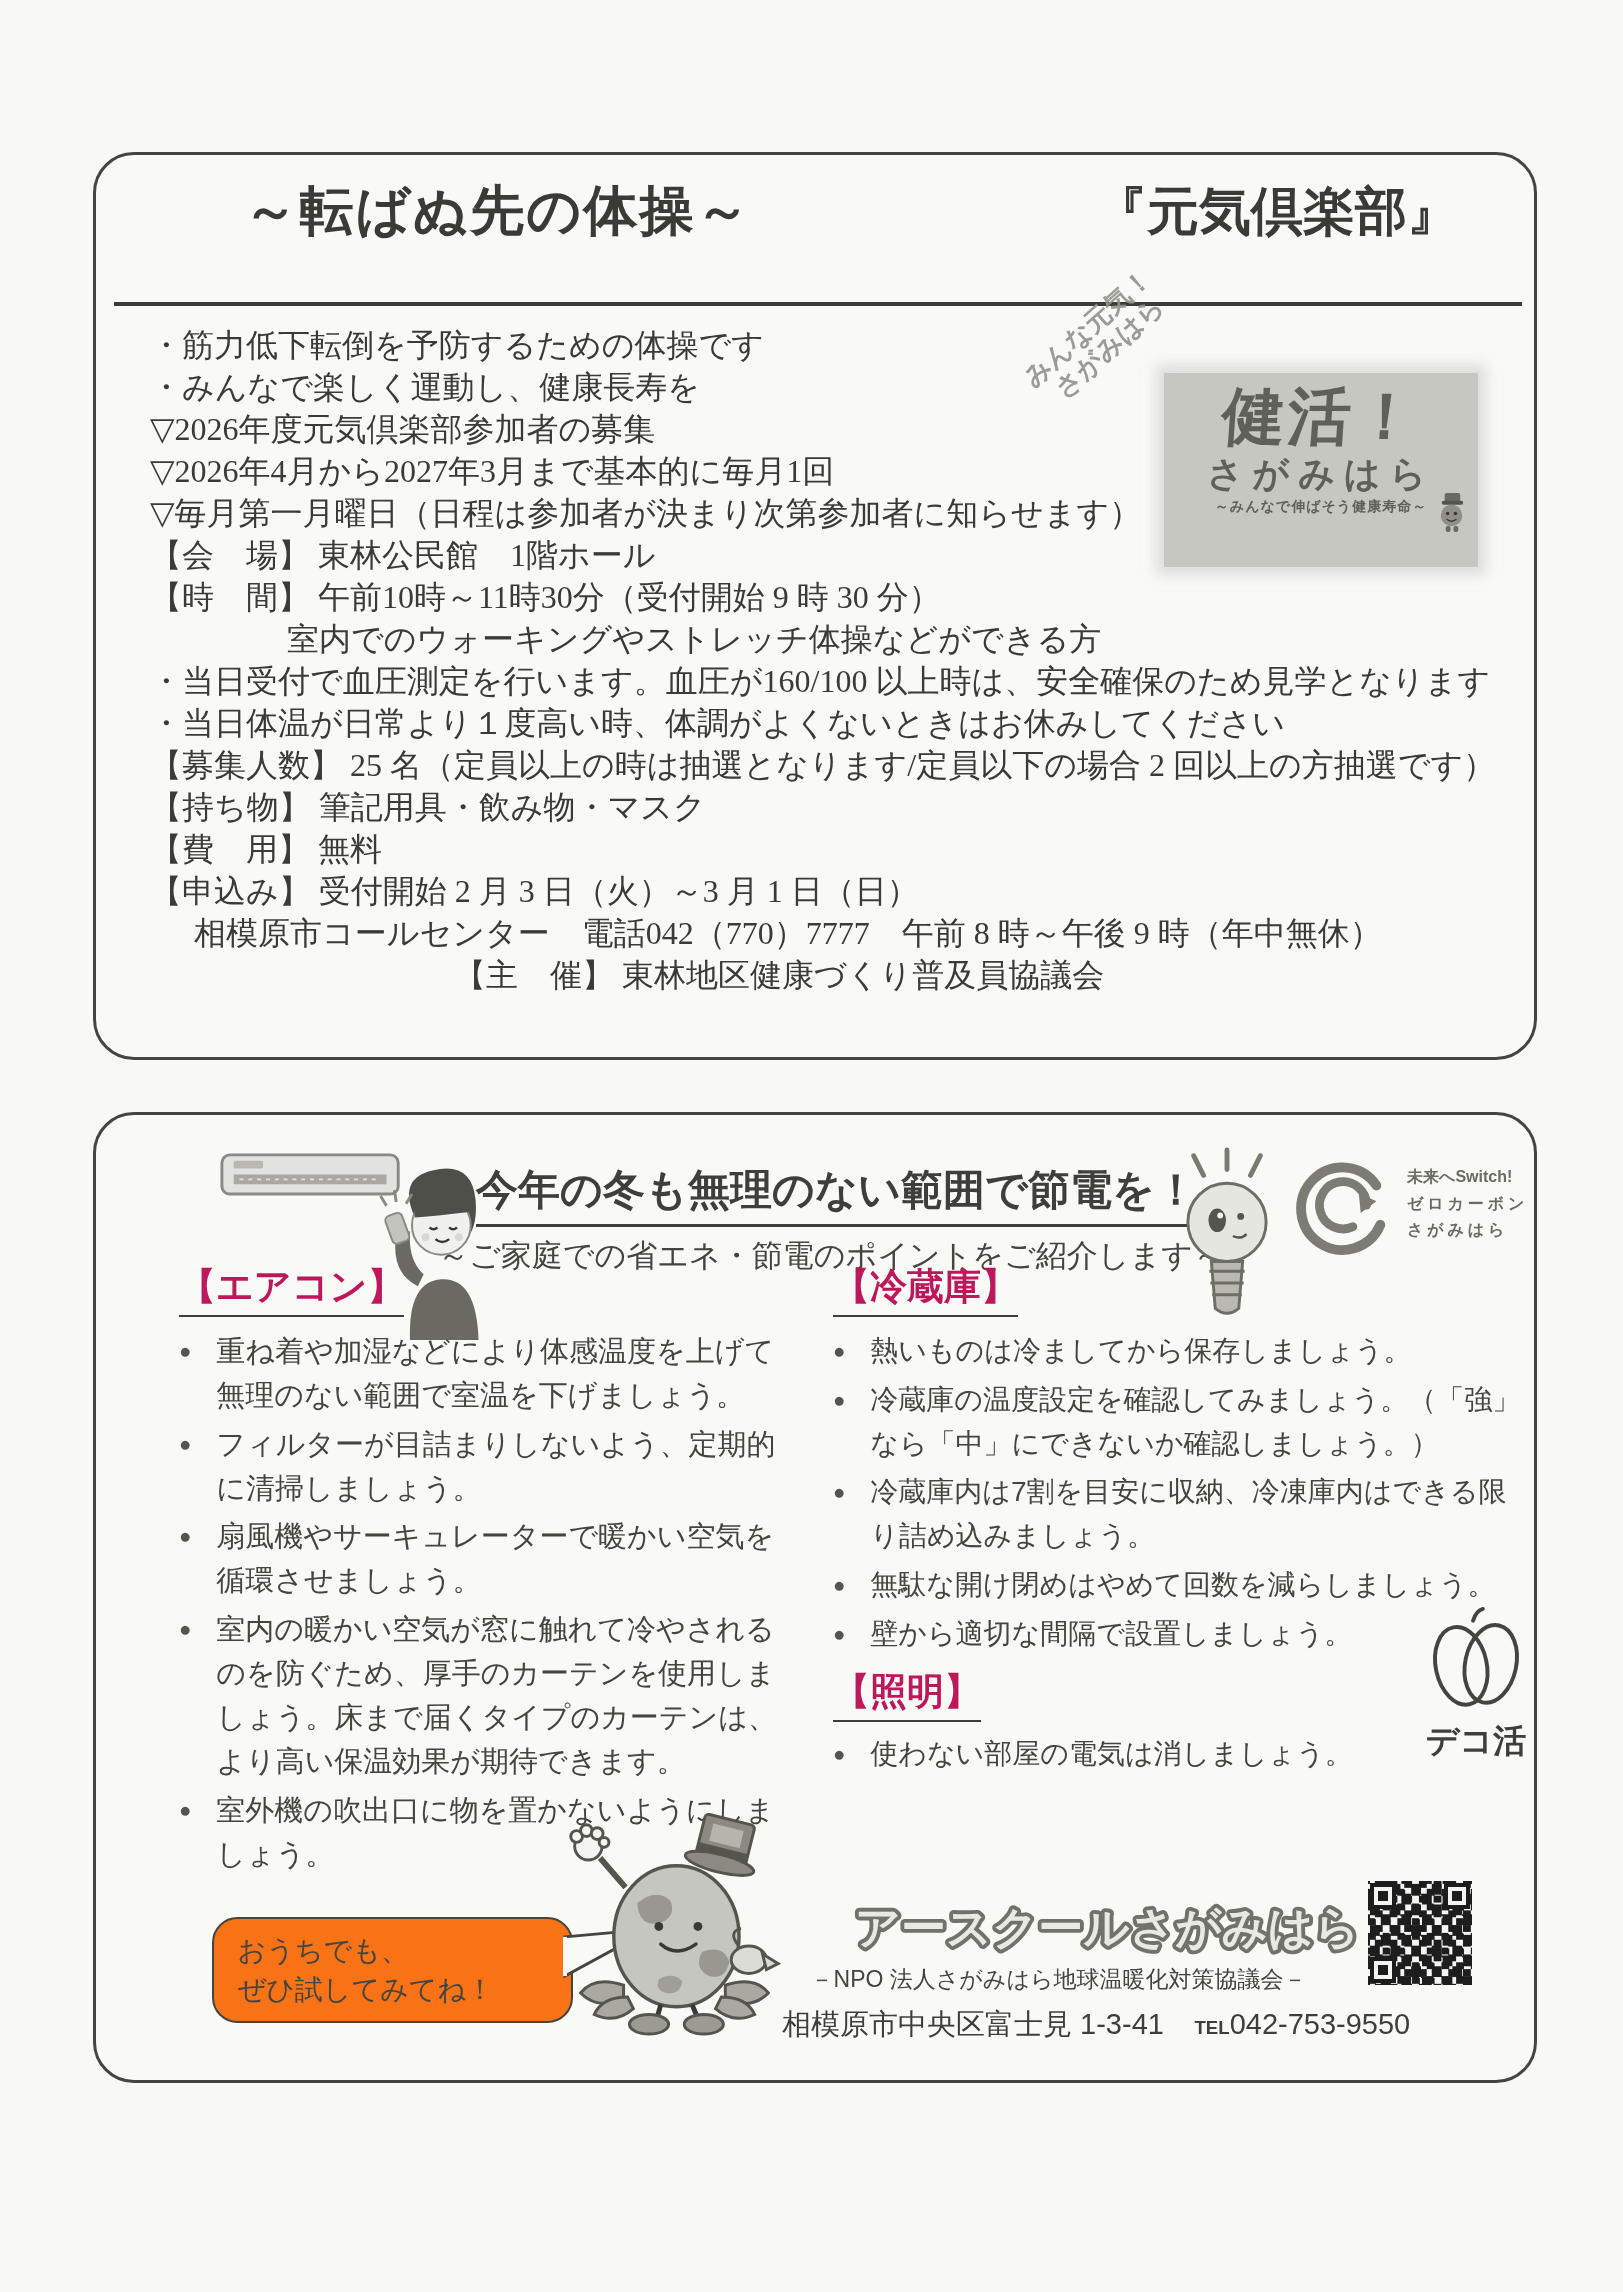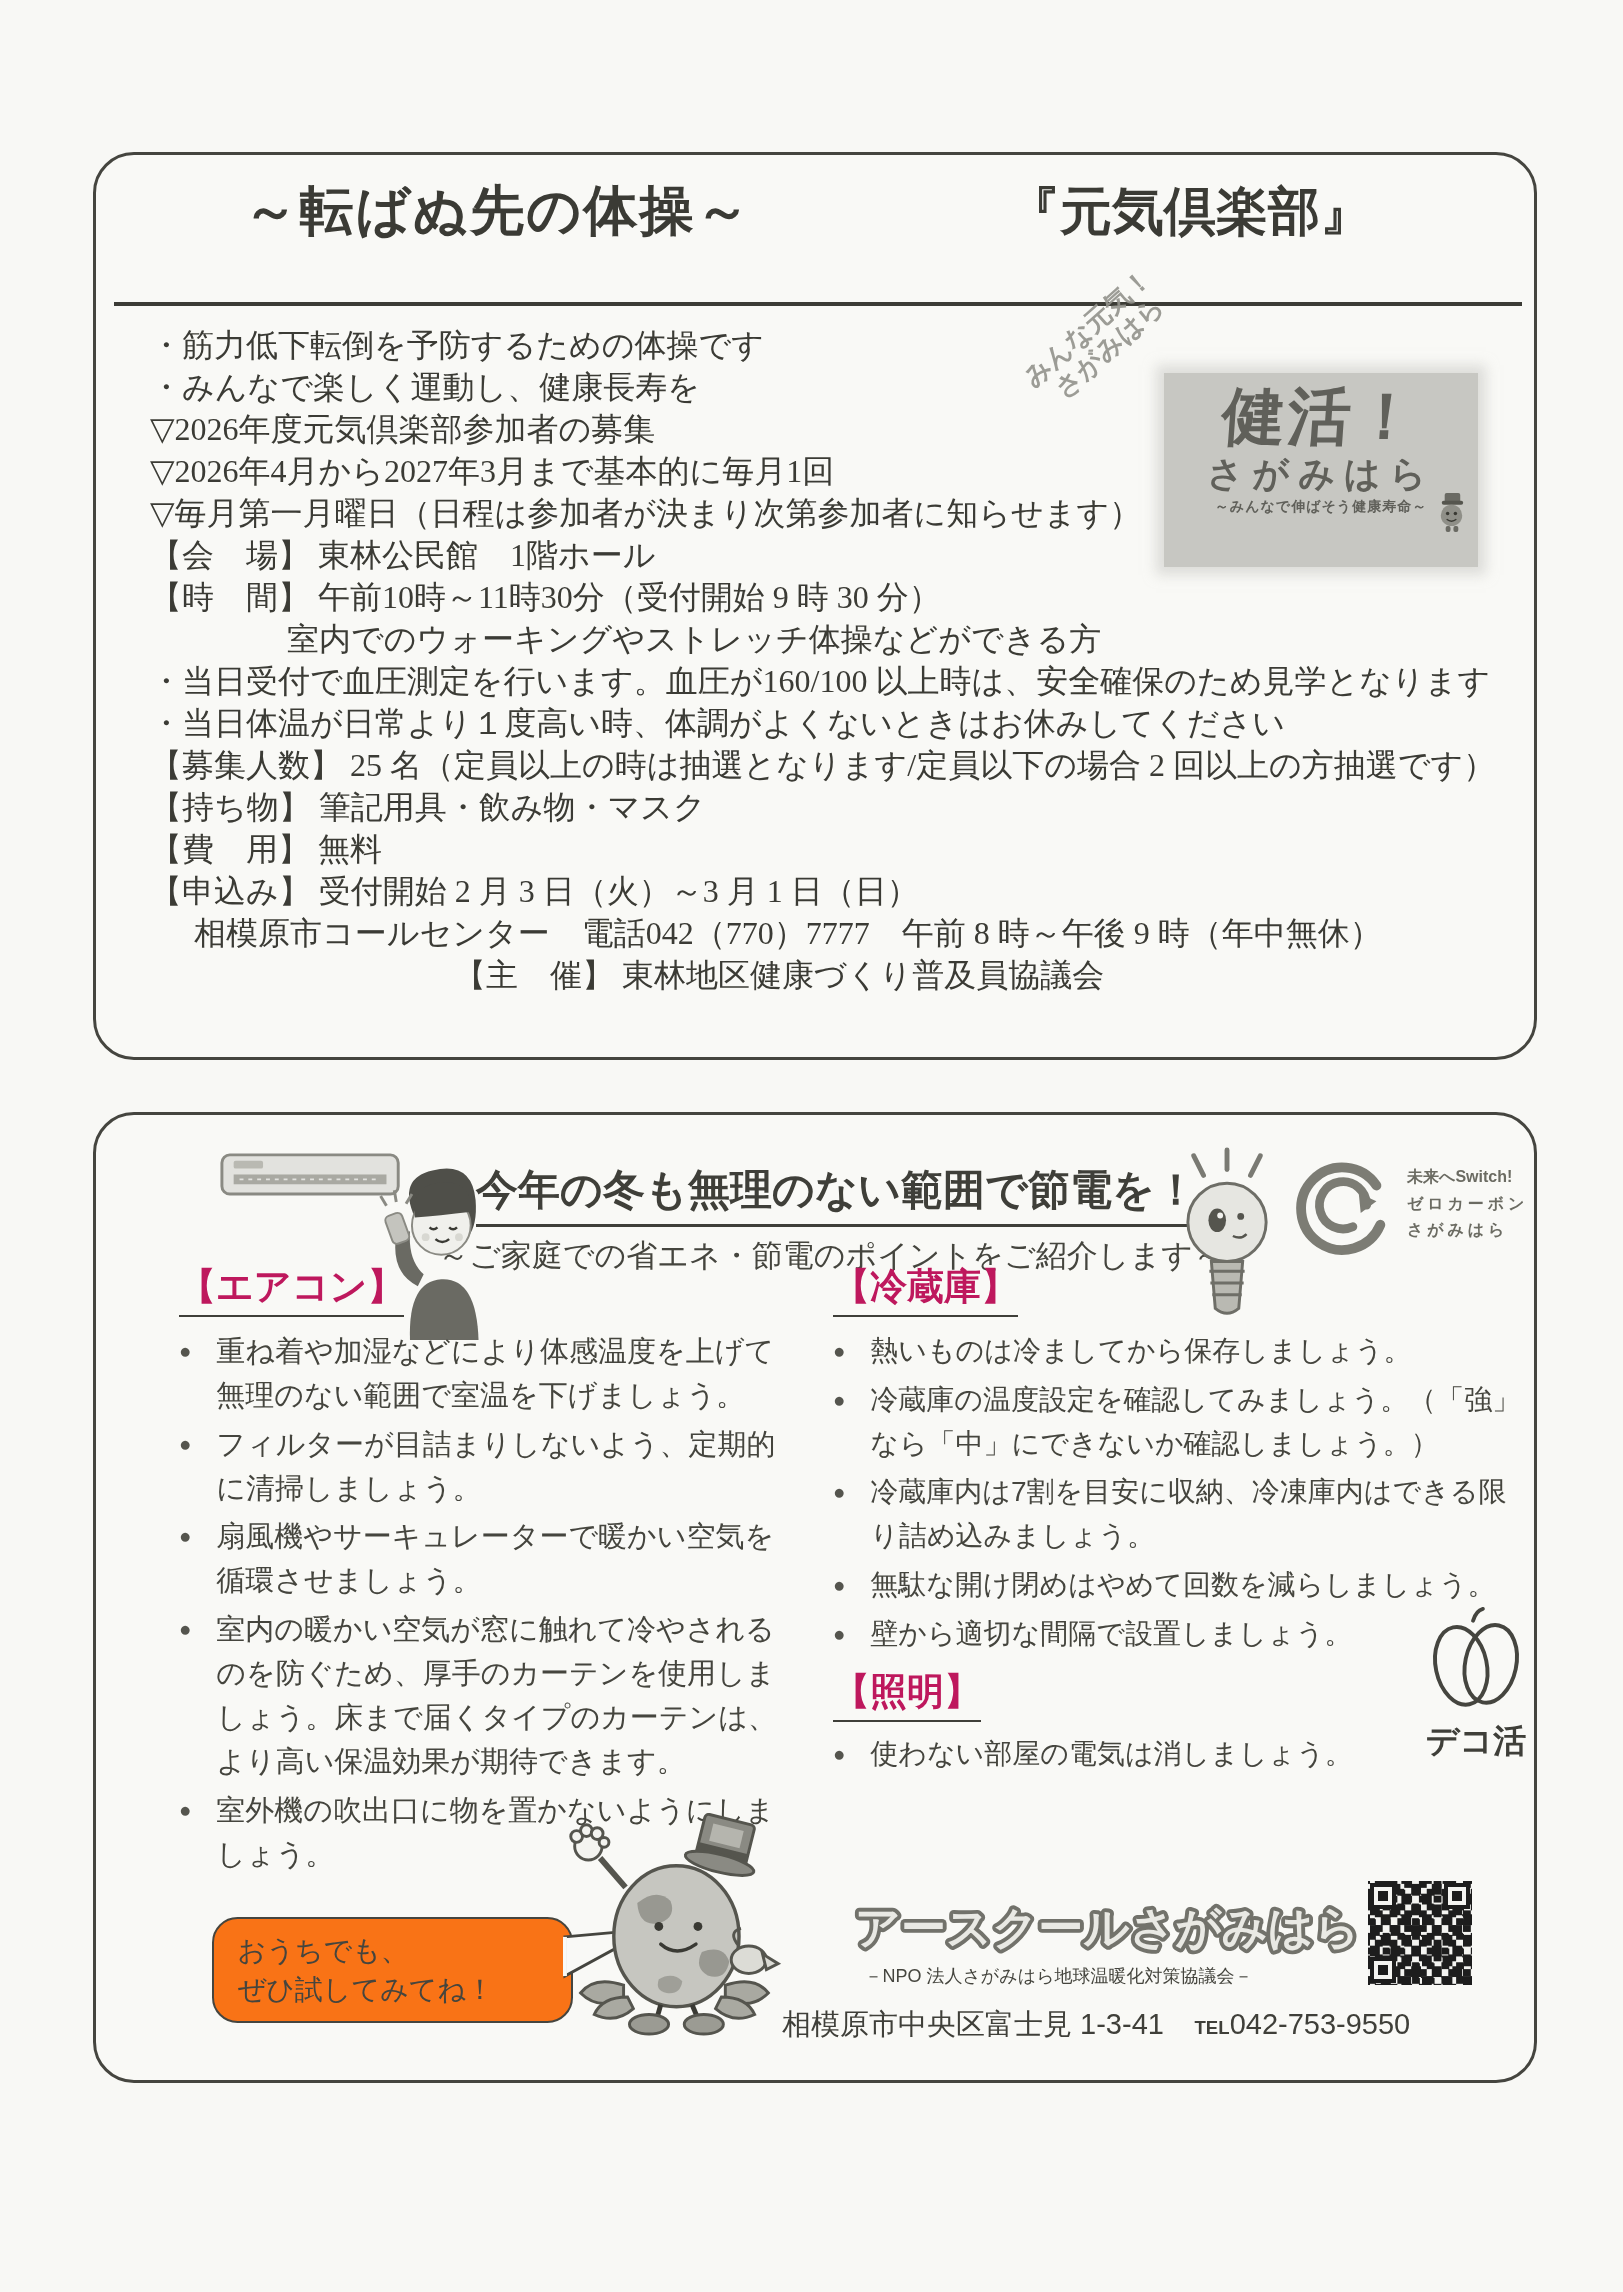--- a/index.html
+++ b/index.html
@@ -8,21 +8,21 @@
     font-family:"Liberation Sans","DejaVu Sans",sans-serif;color:#45453e;overflow:hidden;
   }
   
   .box1{
     position:absolute;left:93px;top:152px;width:1438px;height:902px;
     border:3.9px solid #45453f;border-radius:41px;background:#f9f9f6;
     font-family:"Liberation Serif","DejaVu Serif",serif;color:#3b3b35;
   }
   .b1-title-left{position:absolute;left:88px;top:19.6px;width:627px;text-align:center;
     font-size:54px;font-weight:600;letter-spacing:2px;white-space:nowrap;}
-  .b1-title-right{position:absolute;left:912px;top:21.6px;width:451px;text-align:left;
+  .b1-title-right{position:absolute;left:912px;top:21.6px;width:451px;text-align:right;
     font-size:52px;font-weight:600;white-space:nowrap;}
   .b1-rule{position:absolute;left:17.6px;right:11.8px;top:147px;height:3.9px;background:#3c3c36;}
   .b1-body{position:absolute;left:54px;top:169px;right:14.7px;}
   .b1-line{font-size:32px;line-height:42px;white-space:nowrap;}
   .b1-line.ind-room{padding-left:137px;}
   .b1-line.ind-call{padding-left:44px;}
   .b1-line.ind-host{padding-left:304px;}
   
   .stamp{position:absolute;left:921px;top:155px;transform:rotate(-42deg);
     color:#93938c;font-size:26.5px;font-weight:bold;line-height:29px;opacity:.9;
@@ -67,21 +67,21 @@
   .deco-label{font-size:33px;font-weight:bold;margin-top:2px;}
   
   .bubble{position:absolute;left:116px;top:802px;width:310px;border:2.9px solid #45453f;
     border-radius:25.5px;background:#f97316;padding:11.8px 23.5px;font-size:28px;line-height:39px;color:#45453e;}
   .bubble-tail{position:absolute;right:-82px;top:7.8px;}
   
   .mascot{position:absolute;left:459px;top:698px;}
   
   .es-logo{position:absolute;left:747px;top:779px;}
   .npo-line{position:absolute;left:698px;top:849px;width:529px;text-align:center;
-    font-size:18px;color:#45453e;white-space:nowrap;}
+    font-size:23px;color:#45453e;white-space:nowrap;}
   .addr{position:absolute;left:686px;top:890px;width:745px;font-size:29px;color:#3f3f39;white-space:nowrap;}
   .addr .tel-small{font-size:18.6px;font-weight:bold;}
   
   .qr{position:absolute;left:1272px;top:766px;width:104px;height:104px;background:
      repeating-conic-gradient(#1d1d1d 0% 25%, transparent 0% 50%) 0 0 / 14.7px 14.7px,
      repeating-conic-gradient(transparent 0% 25%, #1d1d1d 0% 50%) 2px 2.9px / 20.6px 20.6px,
      #f4f4f1;}
   .qr .finder{position:absolute;width:17.6px;height:17.6px;border:4.9px solid #1d1d1d;background:#f4f4f1;}
   .qr .finder::before{content:"";position:absolute;left:3.9px;top:3.9px;width:9.8px;height:9.8px;background:#1d1d1d;}
   .qr .f-tl{left:2px;top:2px;} .qr .f-tr{right:2px;top:2px;} .qr .f-bl{left:2px;bottom:2px;}

